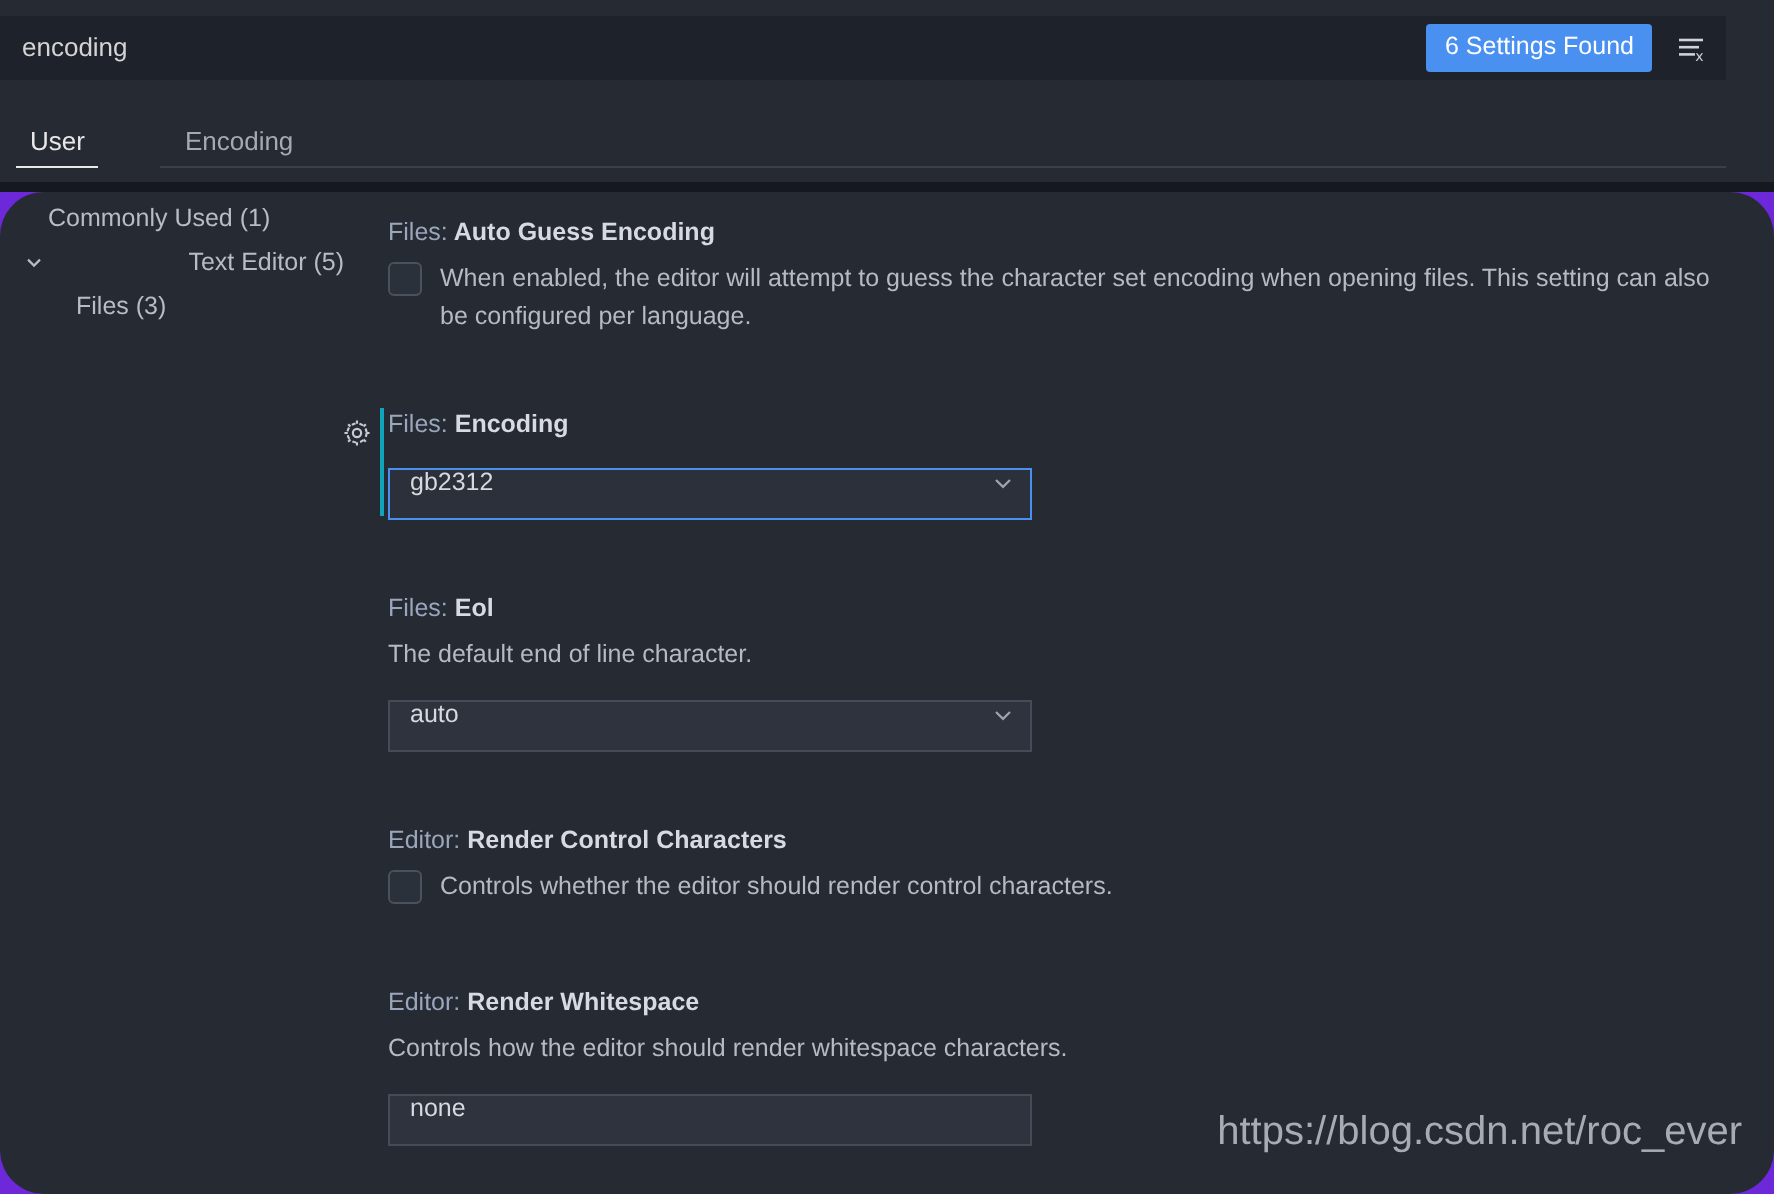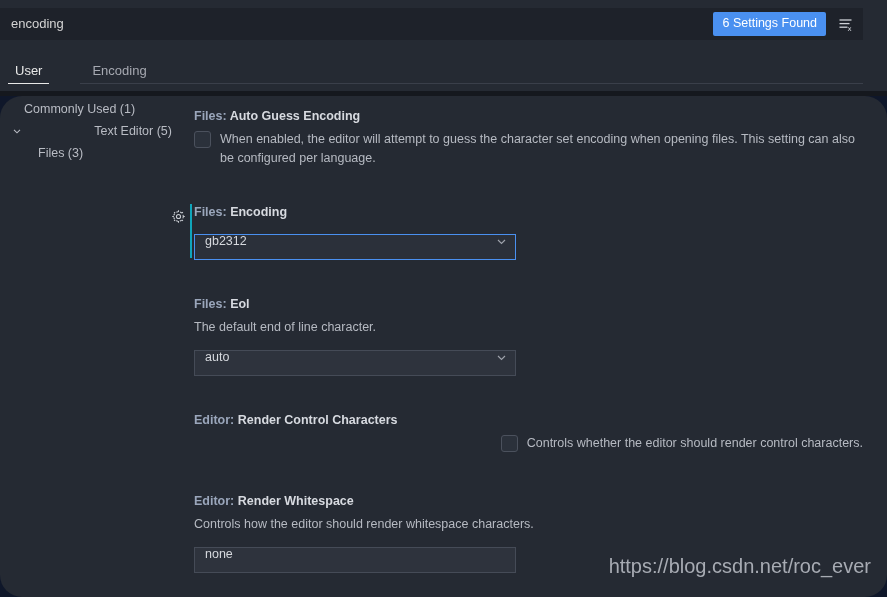--- a/index.html
+++ b/index.html
@@ -12,21 +12,21 @@
     overflow: hidden;
     background: #252a33;
     font-family: "Liberation Sans", sans-serif;
     color: #cccccc;
     -webkit-font-smoothing: antialiased;
   }
   #app {
     position: relative;
     width: 887px;
     height: 597px;
-    background: #0f172a;
+    background: #6d28d9;
     overflow: hidden;
   }
 
   
   .search-bar {
     position: absolute;
     top: 0; left: 0;
     width: 887px;
     height: 48px;
     background: #252a33;
@@ -206,32 +206,31 @@
   }
   .setting-title {
     font-size: 12.5px;
     font-weight: bold;
     color: #d7dae0;
     margin-bottom: 5px;
     line-height: 17px;
   }
   .setting-title .cat {
     color: #9aa6bb;
-    font-weight: bold;
+    font-weight: normal;
   }
   .setting-desc {
     font-size: 12.5px;
     color: #b6bac2;
     line-height: 19px;
     max-width: 662px;
   }
   .desc-with-check {
     display: flex;
     align-items: flex-start;
-    justify-content: flex-end;
   }
   .checkbox {
     width: 17px;
     height: 17px;
     flex: 0 0 17px;
     border: 1px solid #4b515d;
     border-radius: 3px;
     background: #2b313b;
     margin-top: 1px;
     margin-right: 9px;

